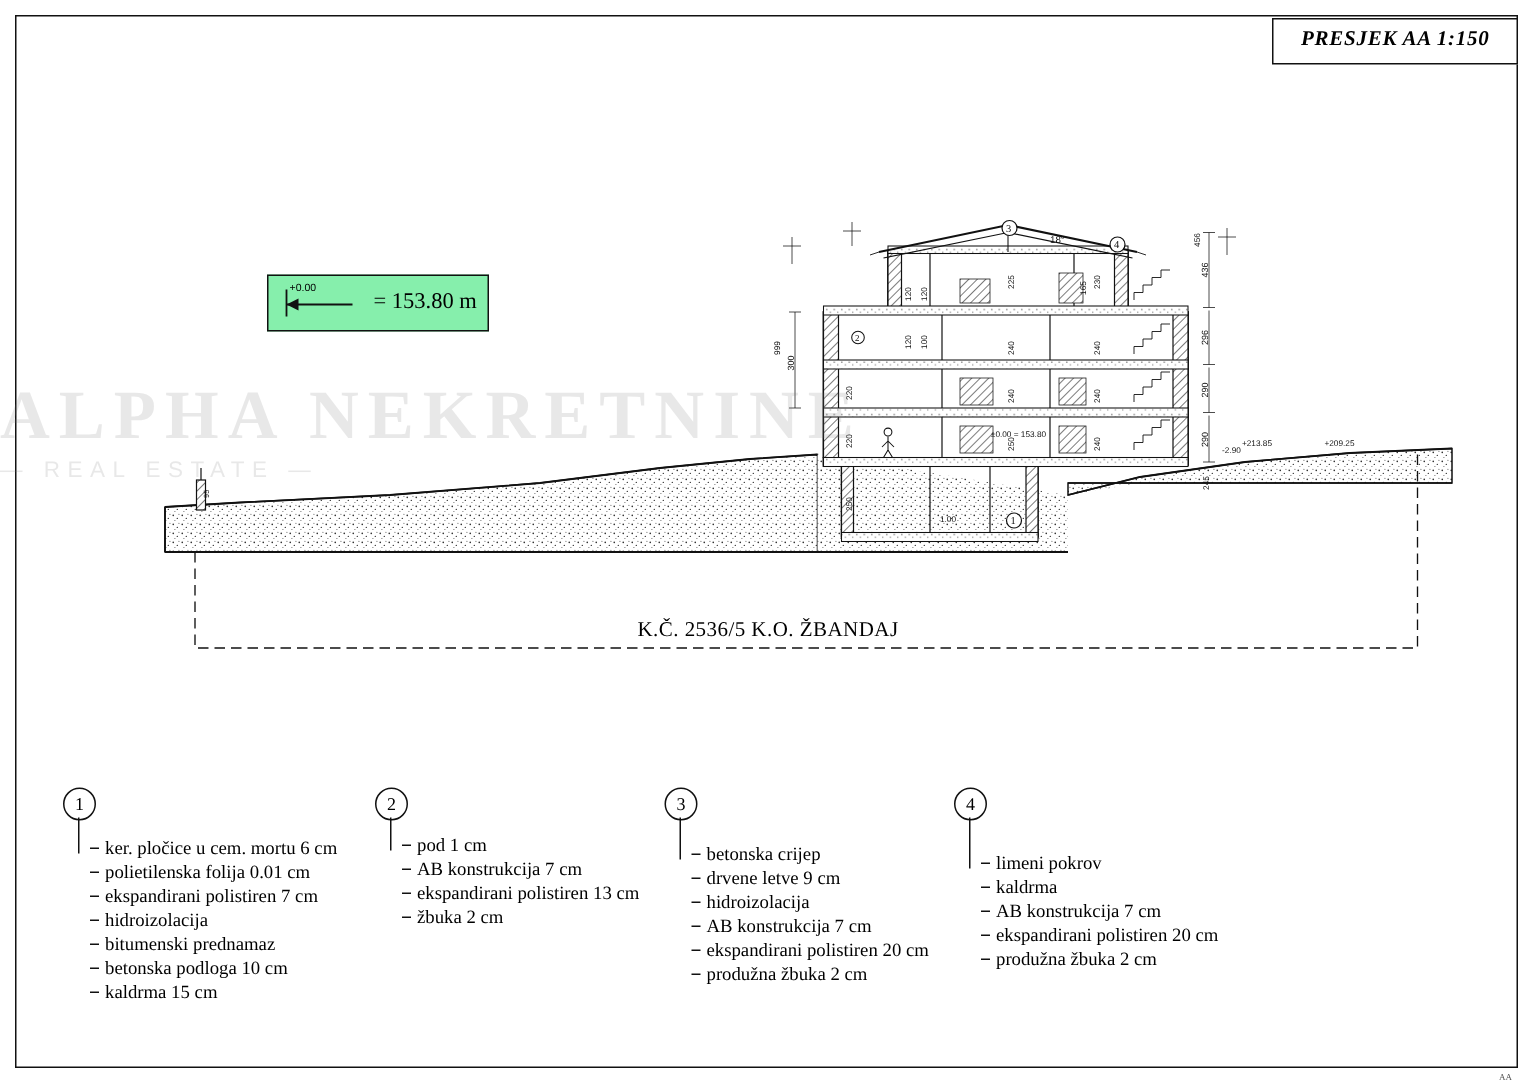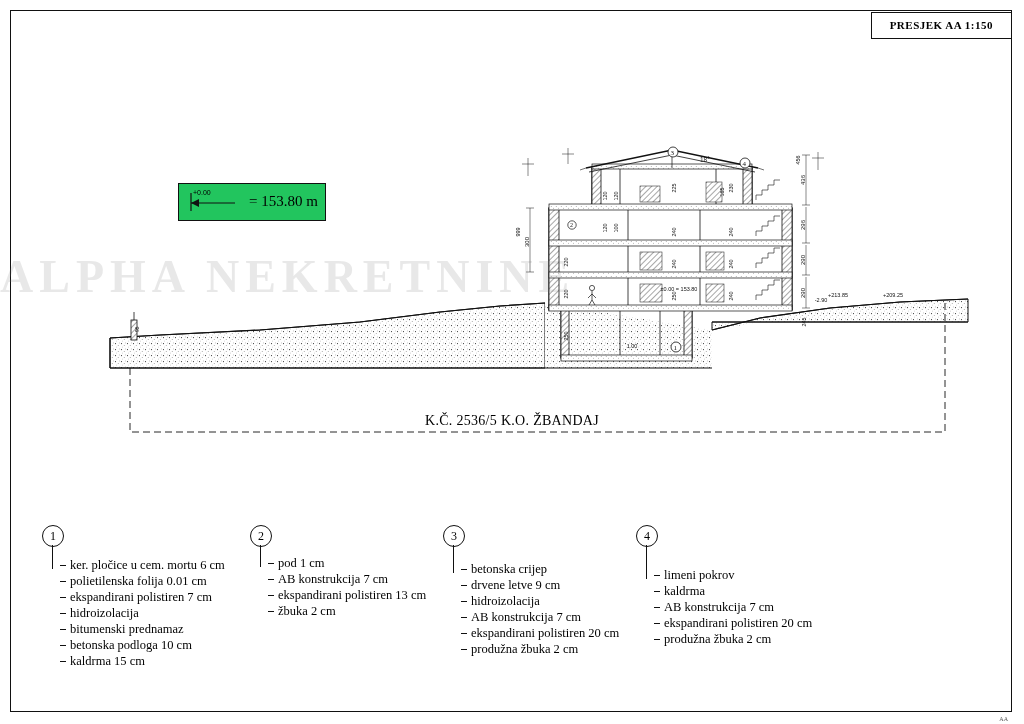--- a/index.html
+++ b/index.html
@@ -34,35 +34,36 @@
   .titleblock {
     position: absolute;
     right: 12px;
     top: 12px;
     border: 1.5px solid #111;
     padding: 6px 18px 7px 18px;
     background: #fff;
     box-sizing: border-box;
   }
   .titleblock .t {
-    font-size: 11px;
+    font-size: 14px;
     font-weight: bold;
     letter-spacing: 0.5px;
     white-space: nowrap;
     font-family: "Liberation Serif", serif;
+    font-style: italic;
   }
   
   .datumbox {
     position: absolute;
     left: 178px;
     top: 183px;
     width: 148px;
     height: 38px;
     border: 1.2px solid #111;
-    background: #22c55e;
+    background: #86efac;
     box-sizing: border-box;
   }
   .datum-inner {
     position: relative;
     width: 100%;
     height: 100%;
   }
   .datum-sym {
     position: absolute;
     left: 8px;
@@ -379,20 +380,21 @@
         <line x1="4" y1="12" x2="48" y2="12" stroke="#111" stroke-width="1.2"></line>
         <path d="M4,12 L12,8 L12,16 Z" fill="#111"></path>
       </svg>
       <span class="datum-lbl" style="position:absolute;left:14px;top:5px;">+0.00</span>
       <span class="datum-val">= 153.80 m</span>
     </div>
   </div>
 
   <div class="watermark">
     <div class="wm-text">ALPHA NEKRETNINE</div>
+    <div class="wm-sub">— REAL ESTATE —</div>
   </div>
 
   <div class="parcel">K.Č. 2536/5 K.O. ŽBANDAJ</div>
 
   <div class="legend">
 
     <div class="legcol" style="left:42px;">
       <div class="num-circle">1</div>
       <div class="leadline" style="height:24px;"></div>
       <ul style="left:18px; top:32px;">

